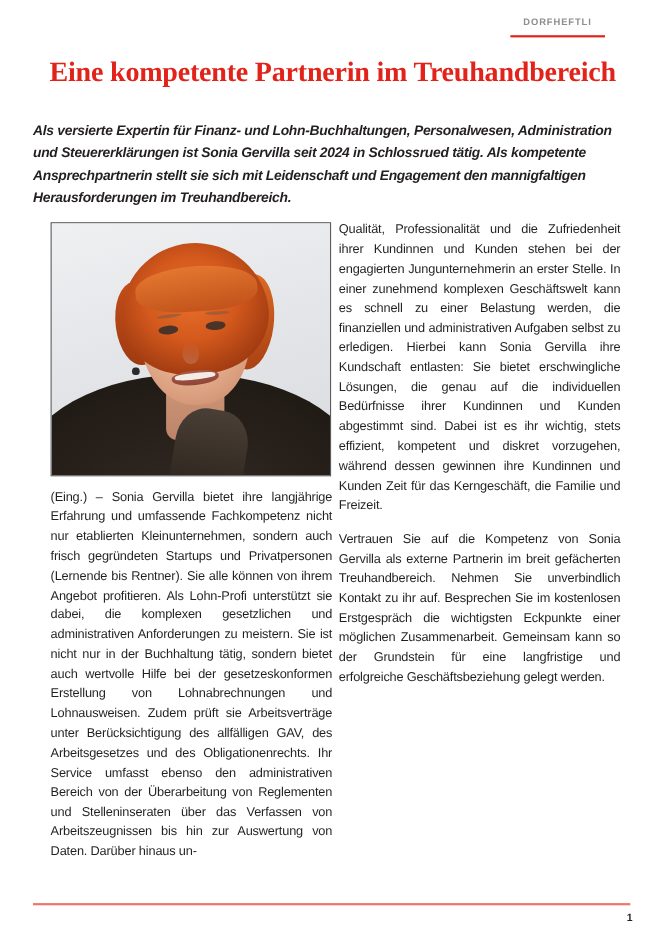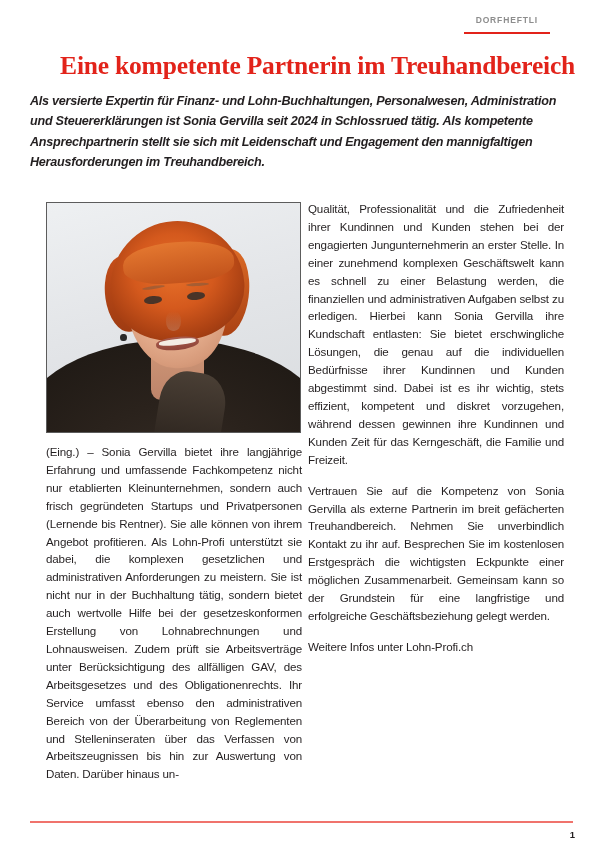--- a/index.html
+++ b/index.html
@@ -44,34 +44,34 @@
     height: 2.2px;
     background: #e2231a;
   }
 
   
   .article-title {
     position: absolute;
     top: 52px;
     left: 30px;
     width: 545px;
-    text-align: right;
+    text-align: center;
     font-family: "Liberation Serif", serif;
     font-weight: 700;
     font-size: 25.5px;
     line-height: 1.08;
     letter-spacing: -0.2px;
     color: #e2231a;
     margin: 0;
   }
 
   
   .article-lead {
     position: absolute;
-    top: 91px;
+    top: 109px;
     left: 30px;
     width: 543px;
     margin: 0;
     font-family: "Liberation Sans", sans-serif;
     font-style: italic;
     font-weight: 700;
     font-size: 12.6px;
     line-height: 1.62;
     color: #231f20;
     letter-spacing: -0.25px;
@@ -331,21 +331,20 @@
         <div class="p-earring"></div>
       </div>
     </div>
 
     <p>(Eing.) – Sonia Gervilla bietet ihre langjährige Erfahrung und umfassende Fachkompetenz nicht nur etablierten Kleinunternehmen, sondern auch frisch gegründeten Startups und Privatpersonen (Lernende bis Rentner). Sie alle können von ihrem Angebot profitieren. Als Lohn-Profi unterstützt sie dabei, die komplexen gesetzlichen und administrativen Anforderungen zu meistern. Sie ist nicht nur in der Buchhaltung tätig, sondern bietet auch wertvolle Hilfe bei der gesetzeskonformen Erstellung von Lohnabrechnungen und Lohnausweisen. Zudem prüft sie Arbeitsverträge unter Berücksichtigung des allfälligen GAV, des Arbeitsgesetzes und des Obligationenrechts. Ihr Service umfasst ebenso den administrativen Bereich von der Überarbeitung von Reglementen und Stelleninseraten über das Verfassen von Arbeitszeugnissen bis hin zur Auswertung von Daten. Darüber hinaus un-</p>
   </div>
 
   <div class="col col-right">
     <p>Qualität, Professionalität und die Zufriedenheit ihrer Kundinnen und Kunden stehen bei der engagierten Jungunternehmerin an erster Stelle. In einer zunehmend komplexen Geschäftswelt kann es schnell zu einer Belastung werden, die finanziellen und administrativen Aufgaben selbst zu erledigen. Hierbei kann Sonia Gervilla ihre Kundschaft entlasten: Sie bietet erschwingliche Lösungen, die genau auf die individuellen Bedürfnisse ihrer Kundinnen und Kunden abgestimmt sind. Dabei ist es ihr wichtig, stets effizient, kompetent und diskret vorzugehen, während dessen gewinnen ihre Kundinnen und Kunden Zeit für das Kerngeschäft, die Familie und Freizeit.</p>
     <p>Vertrauen Sie auf die Kompetenz von Sonia Gervilla als externe Partnerin im breit gefächerten Treuhandbereich. Nehmen Sie unverbindlich Kontakt zu ihr auf. Besprechen Sie im kostenlosen Erstgespräch die wichtigsten Eckpunkte einer möglichen Zusammenarbeit. Gemeinsam kann so der Grundstein für eine langfristige und erfolgreiche Geschäftsbeziehung gelegt werden.</p>
-    <p>Weitere Infos unter Lohn-Profi.ch</p>
   </div>
 
 </div>
 
 <div class="page-footer">
   <div class="footer-rule"></div>
   <div class="footer-page-number">1</div>
 </div>
 
 </body></html>

